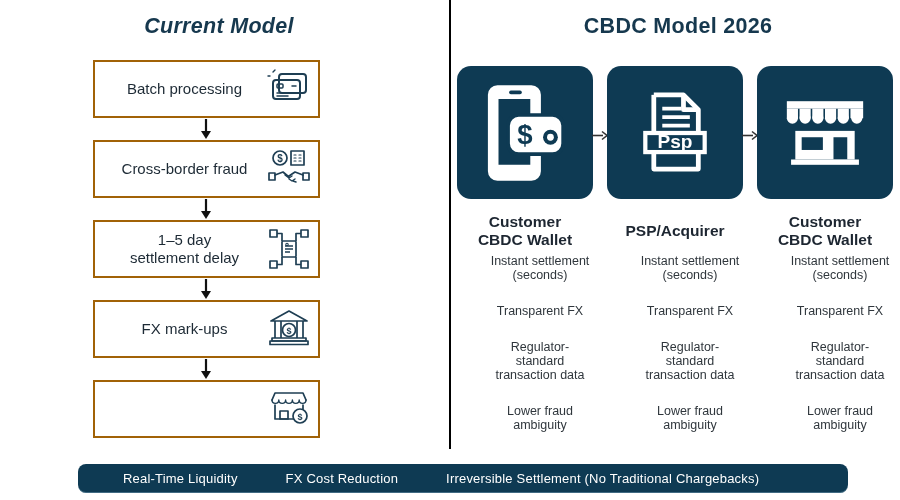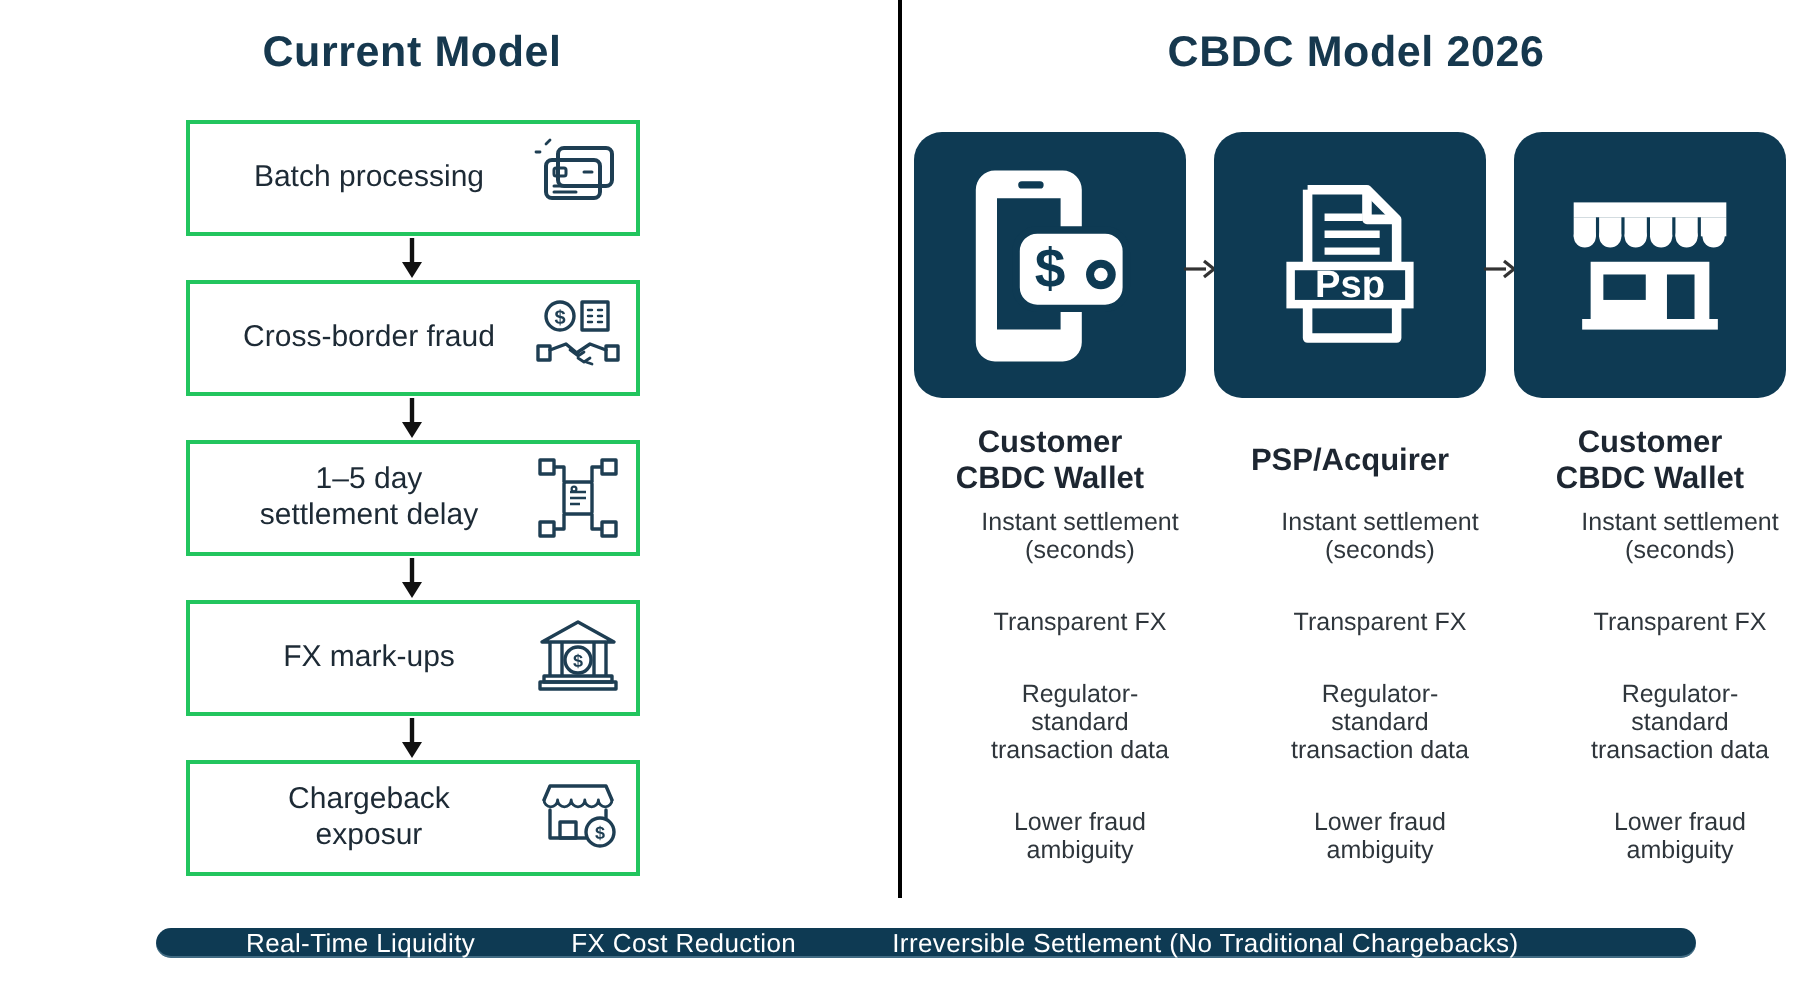--- a/index.html
+++ b/index.html
@@ -2,28 +2,28 @@
 <html><head>
 <meta charset="utf-8">
 <style>
   html,body{margin:0;padding:0;background:#fff;}
   .canvas{position:relative;width:900px;height:500px;background:#ffffff;overflow:hidden;
           font-family:"Liberation Sans", sans-serif;}
 
   
   .panel-title{position:absolute;top:14px;font-size:21.5px;font-weight:600;color:#16384e;
                text-align:center;letter-spacing:.3px;}
-  .panel-title.left{left:58px;width:296px;}
+  .panel-title.left{left:71px;width:296px;font-style:italic;}
   .panel-title.right{left:452px;width:452px;}
 
   
   .divider{position:absolute;left:449px;top:0;width:2px;height:449px;background:#000;}
 
   
-  .step{position:absolute;left:93px;width:227px;height:58px;border:2px solid #22c55e;
+  .step{position:absolute;left:93px;width:227px;height:58px;border:2px solid #a16207;
         background:#fff;box-sizing:border-box;display:flex;align-items:center;
         justify-content:center;padding:0 54px 0 10px;}
   .step-label{font-size:15px;font-weight:500;color:#1d2a35;text-align:center;
               line-height:1.2;white-space:pre-line;}
   .step-icon{position:absolute;right:7px;top:50%;transform:translateY(-50%);
              width:44px;height:44px;display:flex;align-items:center;justify-content:center;}
   .step-icon svg{width:44px;height:44px;}
   .s1{top:60px}.s2{top:140px}.s3{top:220px}.s4{top:300px}.s5{top:380px}
   .down-arrow{position:absolute;left:199px;width:14px;height:20px;}
   .a1{top:119px}.a2{top:199px}.a3{top:279px}.a4{top:359px}
@@ -37,21 +37,21 @@
   .tile-label{position:absolute;top:146px;left:0;right:0;height:38px;display:flex;
               align-items:center;justify-content:center;text-align:center;font-size:15.5px;
               font-weight:600;color:#1d2631;white-space:pre-line;line-height:1.15;}
   .features{position:absolute;top:188px;left:0;right:0;text-align:center;}
   .features p{margin:0 0 22px;font-size:12.5px;line-height:14px;color:#2f363c;
               white-space:pre-line;padding-left:30px;}
   .tile-arrow{position:absolute;top:127px;width:16px;height:11px;}
   .ta1{left:592px}.ta2{left:742px}
 
   
-  .benefits-bar{position:absolute;left:78px;top:464px;width:770px;height:15px;
+  .benefits-bar{position:absolute;left:78px;top:464px;width:770px;height:29px;
                 background:#0e3a53;border-radius:8px;display:flex;align-items:center;
                 padding-left:45px;gap:48px;box-sizing:border-box;
                 box-shadow:inset 0 -1px 0 rgba(160,200,220,.35);}
   .benefits-bar span{color:#ffffff;font-size:13px;letter-spacing:.2px;white-space:nowrap;}
 </style>
 </head>
 <body>
 
 <div class="canvas">
 
@@ -140,22 +140,20 @@
     </span>
   </div>
   <div class="down-arrow a4">
     <svg viewBox="0 0 14 20">
         <line x1="7" y1="0" x2="7" y2="13" stroke="#111" stroke-width="2.2"></line>
         <path d="M2 12 L7 20 L12 12 Z" fill="#111"></path>
       </svg>
   </div>
 
   <div class="step s5">
-    <span class="step-label">Chargeback
-exposur</span>
     <span class="step-icon">
       <svg viewBox="0 0 44 44" fill="none" stroke="#1e3e53" stroke-width="1.7" stroke-linecap="round" stroke-linejoin="round">
         <path d="M5 13 L8 6 H36 L39 13"></path>
         <path d="M5 13a3.4 3.4 0 0 0 6.8 0M11.8 13a3.4 3.4 0 0 0 6.8 0M18.6 13a3.4 3.4 0 0 0 6.8 0M25.4 13a3.4 3.4 0 0 0 6.8 0M32.2 13a3.4 3.4 0 0 0 6.8 0" stroke-width="1.4"></path>
         <path d="M8 18v14h18"></path>
         <rect x="13" y="24" width="8" height="8"></rect>
         <path d="M36 18v4"></path>
         <circle cx="33" cy="29" r="7"></circle>
         <text x="33" y="32.5" text-anchor="middle" font-size="9" font-weight="bold" fill="#1e3e53" stroke="none" font-family="Liberation Sans, sans-serif">$</text>
       </svg>

